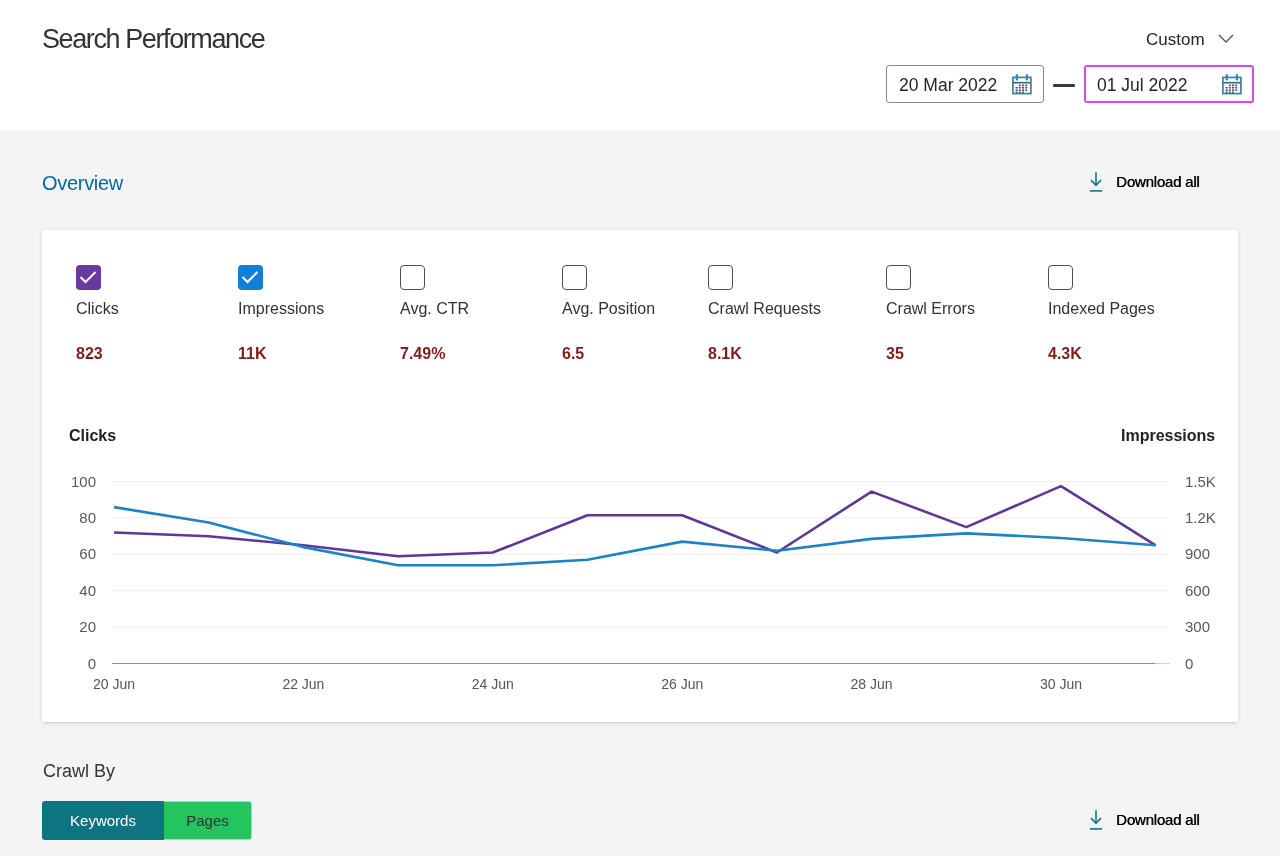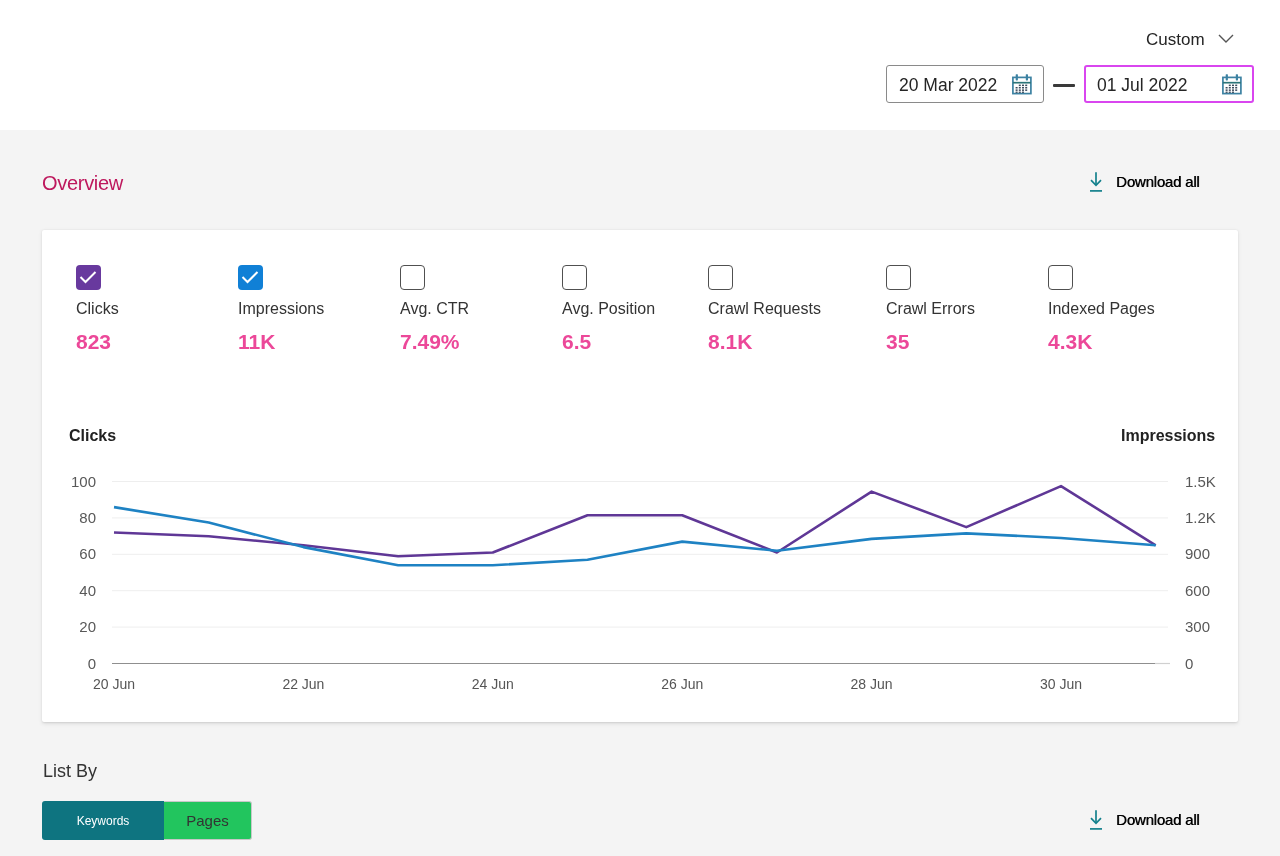--- a/index.html
+++ b/index.html
@@ -11,40 +11,41 @@
   #custom { left:1146px; top:30px; font-size:17px; color:#252525; }
   #custom svg { margin-left:13px; vertical-align:2px; }
   .datebox { top:65px; height:38px; background:#fff; border-radius:3px; font-size:17.5px; color:#252525; }
   #date1 { left:886px; width:158px; border:1px solid #8a8a8a; }
   #date2 { left:1084px; width:170px; border:2px solid #d946ef; }
   .datebox .dtxt { position:absolute; left:12px; top:2px; line-height:35px; }
   .datebox svg { position:absolute; right:10px; top:8px; }
   #date2 .dtxt { line-height:33px; left:11px; top:2px; }
   #date2 svg { right:9px; top:7px; }
   #dash { left:1053px; top:84px; width:22px; height:3px; background:#3a3a3a; border-radius:1px; }
-  #overview { left:42px; top:172px; font-size:20px; letter-spacing:-0.3px; color:#be185d; }
+  #overview { left:42px; top:172px; font-size:20px; letter-spacing:-0.3px; color:#0369a1; }
   .dl { font-size:15px; font-weight:400; letter-spacing:-0.2px; color:#000000; text-shadow:0.5px 0 0 #333; }
   .dl svg { margin-right:13px; vertical-align:-6px; }
   #dl1 { left:1089px; top:171px; }
   #dl2 { left:1089px; top:809px; }
   #card { left:42px; top:230px; width:1196px; height:492px; background:#fff; border-radius:2px; box-shadow:0 0.6px 1.8px rgba(0,0,0,.08), 0 1.8px 4px rgba(0,0,0,.09); }
   .metric { position:absolute; top:35px; width:150px; }
   .cb { width:25px; height:25px; border-radius:4px; position:relative; }
   .cb.un { border:1.5px solid #505050; background:#fff; }
   .cb svg { position:absolute; left:3px; top:5px; }
   .mlabel { margin-top:9px; font-size:16px; color:#333; line-height:20px; }
-  .mval { margin-top:11px; font-size:21px; font-weight:bold; color:#ec4899; }
+  .mval { margin-top:26px; font-size:16px; font-weight:bold; color:#7f1d1d; }
   #clickslbl { left:69px; top:427px; font-size:16px; font-weight:bold; color:#222; }
   #implbl { left:1121px; top:427px; font-size:16px; font-weight:bold; color:#222; }
   #chart { left:60px; top:455px; }
 </style>
 </head>
 <body>
 <div id="page">
   <div id="graybg" class="abs"></div>
+  <div id="title" class="abs">Search Performance</div>
   <div id="custom" class="abs">Custom<svg width="16" height="9" viewBox="0 0 16 9">
         <polyline points="1,1 8,8 15,1" fill="none" stroke="#555" stroke-width="1.4"></polyline>
       </svg></div>
   <div id="date1" class="datebox abs">
       <span class="dtxt">20 Mar 2022</span>
     <svg width="22" height="21" viewBox="0 0 22 21">
       <g fill="#3d82a2">
         <rect x="4.7" y="0.2" width="2.2" height="6.2" rx="0.6"></rect>
         <rect x="14.8" y="0.2" width="2.2" height="6.2" rx="0.6"></rect>
       </g>
@@ -190,23 +191,23 @@
       <text x="432.8" y="234">24 Jun</text>
       <text x="622.2" y="234">26 Jun</text>
       <text x="811.6" y="234">28 Jun</text>
       <text x="1001" y="234">30 Jun</text>
     </g>
 
     <polyline fill="none" stroke="#5f3796" stroke-width="2.6" stroke-linejoin="round" points="54,77.5 148.7,81.2 243.4,90.3 338.1,101.2 432.8,97.5 527.5,60.3 622.2,60.3 716.9,97.5 811.6,36.6 906.3,72.1 1001,31.1 1095.7,90.3"></polyline>
     <polyline fill="none" stroke="#1e82c3" stroke-width="2.6" stroke-linejoin="round" points="54,52.1 148.7,67.5 243.4,92.1 338.1,110.3 432.8,110.3 527.5,104.8 622.2,86.6 716.9,95.7 811.6,83.9 906.3,78.4 1001,83 1095.7,90.3"></polyline>
   </svg>
 
-  <div class="abs" style="left:43px; top:761px; font-size:18px; color:#333;">List By</div>
+  <div class="abs" style="left:43px; top:761px; font-size:18px; color:#333;">Crawl By</div>
   <div class="abs" style="left:42px; top:801px; height:39px; display:flex;">
-    <div style="width:122px; background:#0e7480; color:#fff; font-size:12px; display:flex; align-items:center; justify-content:center; border-radius:3px 0 0 3px;">Keywords</div>
+    <div style="width:122px; background:#0e7480; color:#fff; font-size:15px; display:flex; align-items:center; justify-content:center; border-radius:3px 0 0 3px;">Keywords</div>
     <div style="width:88px; background:#22c55e; border:1px solid #c8c8c8; border-left:none; color:#333; font-size:15px; display:flex; align-items:center; justify-content:center; border-radius:0 3px 3px 0;">Pages</div>
   </div>
   <div id="dl2" class="dl abs"><svg width="14" height="22" viewBox="0 0 14 22">
         <g fill="none" stroke="#13808c" stroke-width="1.7">
           <line x1="7" y1="1.2" x2="7" y2="14"></line>
           <polyline points="2,9.2 7,14.3 12,9.2"></polyline>
           <line x1="1" y1="19.9" x2="13" y2="19.9"></line>
         </g>
       </svg>Download all</div>
 </div>

